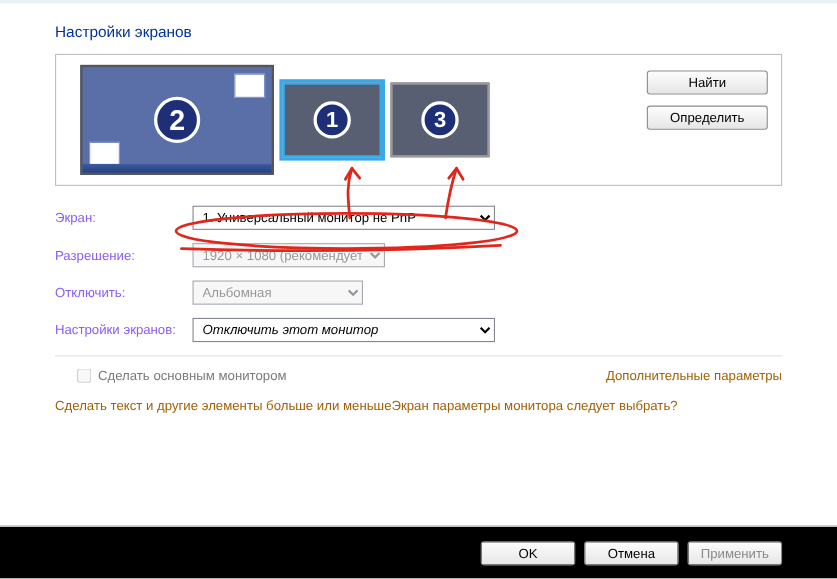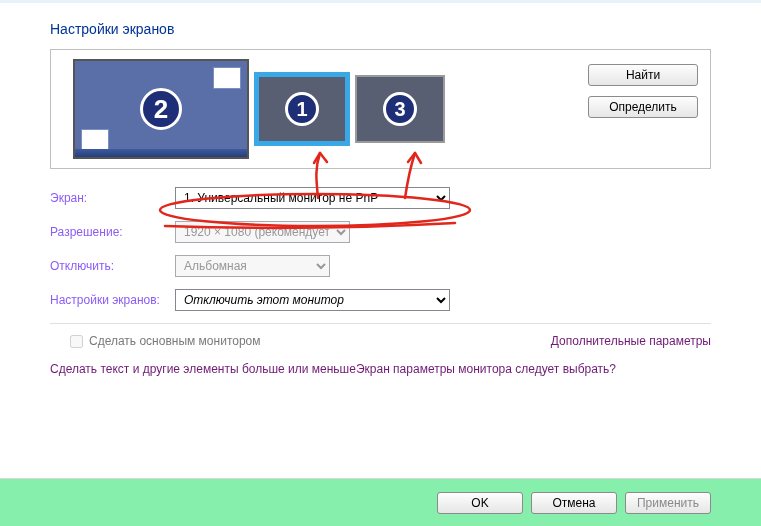--- a/index.html
+++ b/index.html
@@ -156,28 +156,28 @@
     padding-left: 20px;
   }
   .chk {
     display: flex;
     align-items: center;
     gap: 6px;
     color: #7a7a7a;
   }
   .chk input { margin:0; }
   a.link {
-    color: #701a75;
+    color: #a16207;
     text-decoration: none;
     font-size: 12px;
   }
   .links { display:flex; flex-direction:row; margin-bottom: 12px;}
   .footer {
     border-top: 1px solid #d8d8d8;
-    background: #86efac;
+    background: #000000;
     position: absolute;
     left: 0; right: 0; bottom: 0;
     height: 48px;
     display: flex;
     align-items: center;
     justify-content: flex-end;
     padding-right: 50px;
     gap: 8px;
   }
   .footer button.win-btn { min-width: 86px; }

